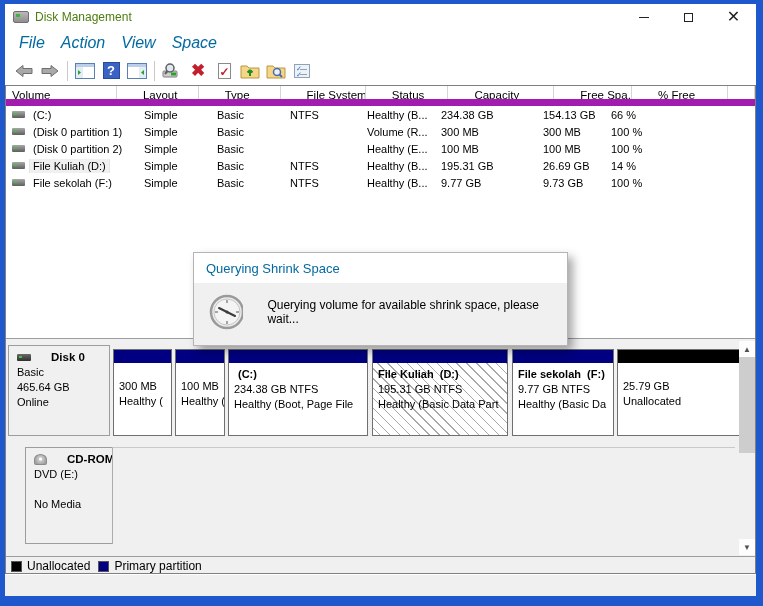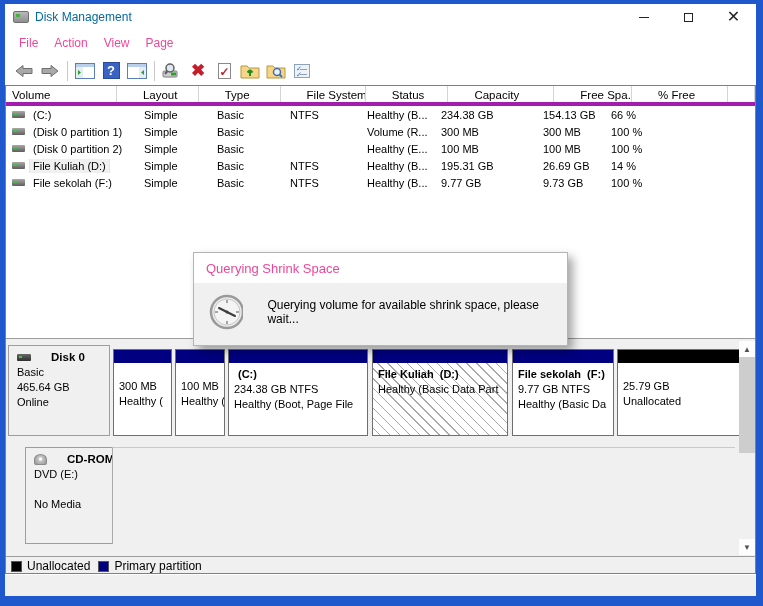--- a/index.html
+++ b/index.html
@@ -12,45 +12,45 @@
   }
   #window {
     position:absolute; left:5px; top:4px; width:751px; height:592px;
     background:#ffffff;
   }
   
   .titlebar { height:26px; display:flex; align-items:center; background:#fff; }
   .title-ico { width:16px; height:12px; margin:0 6px 0 8px; position:relative;
     background:linear-gradient(#b9b9b9,#8f8f8f); border:1px solid #6f6f6f; border-radius:2px; }
   .title-ico::before { content:""; position:absolute; left:2px; top:2px; width:4px; height:3px; background:#3db53d; }
-  .title-text { font-size:12px; color:#0369a1;text-align:center; }
+  .title-text { font-size:12px; color:#4d7c0f;text-align:center; }
   .win-controls { margin-left:auto; display:flex; height:26px; }
   .win-btn { width:45px; height:26px; display:flex; align-items:center; justify-content:center; font-size:15px; color:#222; }
   .glyph-min { width:10px; height:1px; background:#222; }
   .glyph-max { width:9px; height:9px; border:1px solid #222; }
   .glyph-close { font-size:16px; line-height:1; }
   
   .menubar { height:26px; display:flex; align-items:center; padding-left:6px; background:#fff; }
-  .menu-item { font-size:12px; padding:4px 8px; color:#ec4899; }
+  .menu-item { font-size:16px; padding:4px 8px; color:#0369a1;font-style:italic; }
   
   .toolbar { height:29px; display:flex; align-items:center; padding-left:6px; background:#fff; }
   .tb-btn { width:24px; height:24px; display:flex; align-items:center; justify-content:center; margin:0 1px; }
   .tb-sep { width:1px; height:20px; background:#c9c9c9; margin:0 4px; }
   .x-red { color:#c31e2c; font-size:17px; font-weight:bold; line-height:1; }
   .help-box { width:17px; height:17px; background:#3a63c4; color:#fff; font-weight:bold; font-size:13px;
     display:flex; align-items:center; justify-content:center; border:1px solid #274a9b; }
   .page-check { width:13px; height:16px; background:#fff; border:1px solid #8a8a8a; position:relative; }
   .page-check::after { content:"\2713"; color:#c31e2c; font-size:12px; font-weight:bold; position:absolute; left:1px; top:1px; }
   .props-box { width:16px; height:14px; background:#eef2f6; border:1px solid #8fa3b8; position:relative; }
   .props-box::before { content:"\2713\A\2713"; white-space:pre; color:#2e6fc4; font-size:7px; line-height:6px; position:absolute; left:1px; top:1px; }
   .props-box::after { content:""; position:absolute; right:2px; top:4px; width:7px; height:1px; background:#8fa3b8; box-shadow:0 5px 0 #8fa3b8; }
   
   .client { height:489px; border:1px solid #808080; position:relative; background:#fff; overflow:hidden; }
   .list-pane { height:252px; background:#fff; position:relative; }
-  .lv-header { height:20px; display:flex; border-bottom:4px solid #a21caf; background:#fff; font-size:11.5px;gap:20px; }
+  .lv-header { height:20px; display:flex; border-bottom:7px solid #a21caf; background:#fff; font-size:11.5px;gap:20px; }
   .lv-hcell { border-right:1px solid #d5d5d5; padding:3px 0 0 6px; overflow:hidden; white-space:nowrap; color:#000; }
   .lv-row { height:17px; display:flex; font-size:11px; align-items:center; }
   .lv-cell { padding-left:6px; overflow:hidden; white-space:nowrap; color:#000; }
   .w-volume{width:132px;} .w-layout{width:73px;} .w-type{width:73px;} .w-fs{width:77px;}
   .w-status{width:74px;} .w-cap{width:102px;} .w-free{width:68px;} .w-pct{width:90px;} .w-rest{flex:1;}
   .vol-cell { display:flex; align-items:center; gap:5px; }
   .drive-ico { flex:0 0 auto; width:13px; height:7px; background:linear-gradient(#a8a8a8,#5e5e5e); border-radius:1px; position:relative; }
   .drive-ico::after { content:""; position:absolute; left:2px; top:2px; width:3px; height:2px; background:#43c043; }
   .vol-label { padding:1px 3px; }
   .vol-label.selected { background:#f0f0f0; outline:1px solid #e5e5e5; }
@@ -80,21 +80,21 @@
   .vs-down { position:absolute; bottom:0; }
   
   .legend-bar { height:19px; border-top:1px solid #9d9d9d; background:#f0f0f0; display:flex; align-items:center; padding-left:5px; gap:8px; font-size:12px; }
   .legend-item { display:flex; align-items:center; gap:5px; }
   .legend-swatch { width:11px; height:11px; border:1px solid #555; }
   .bottom-strip { height:22px; background:#f0f0f0; border-top:1px solid #ffffff; }
   
   .dialog { position:absolute; left:193px; top:252px; width:375px; height:94px;
     background:#f0f0f0; border:1px solid #b4b4b4; box-shadow:5px 5px 9px rgba(0,0,0,0.35); z-index:50; }
   .dialog-title { height:30px; background:#ffffff; display:flex; align-items:center; padding-left:12px;
-    font-size:13px; color:#ec4899; }
+    font-size:13px; color:#0369a1; }
   .dialog-body { display:flex; align-items:center; padding:10px 14px; gap:24px; }
   .dialog-msg { font-size:12px; color:#000; }
   
   svg { display:block; }
 </style>
 </head>
 <body>
 
 <div id="window">
 
@@ -111,21 +111,21 @@
       <span class="win-btn">
           <span class="glyph-close">✕</span>
         </span>
     </span>
   </div>
 
   <div class="menubar">
     <span class="menu-item">File</span>
     <span class="menu-item">Action</span>
     <span class="menu-item">View</span>
-    <span class="menu-item">Page</span>
+    <span class="menu-item">Space</span>
   </div>
 
   <div class="toolbar">
     <span class="tb-btn">
       <svg width="20" height="16">
           <path d="M2 8 L9 2.5 L9 5.5 H18 V10.5 H9 V13.5 Z" fill="#a9a9a9" stroke="#6e6e6e"></path>
         </svg>
     </span>
     <span class="tb-btn">
       <svg width="20" height="16">
@@ -298,20 +298,21 @@
         <div class="part-body">
           <div class="pname" style="padding-left:4px;">(C:)</div>
           <div>234.38 GB NTFS</div>
           <div>Healthy (Boot, Page File</div>
         </div>
       </div>
       <div class="partition hatched" style="left:366px; width:136px;">
         <div class="part-bar" style="background: rgb(0, 0, 128);"></div>
         <div class="part-body">
           <div class="pname">File Kuliah  (D:)</div>
+          <div>195.31 GB NTFS</div>
           <div>Healthy (Basic Data Part</div>
         </div>
       </div>
       <div class="partition" style="left:506px; width:102px;">
         <div class="part-bar" style="background: rgb(0, 0, 128);"></div>
         <div class="part-body">
           <div class="pname">File sekolah  (F:)</div>
           <div>9.77 GB NTFS</div>
           <div>Healthy (Basic Da</div>
         </div>

